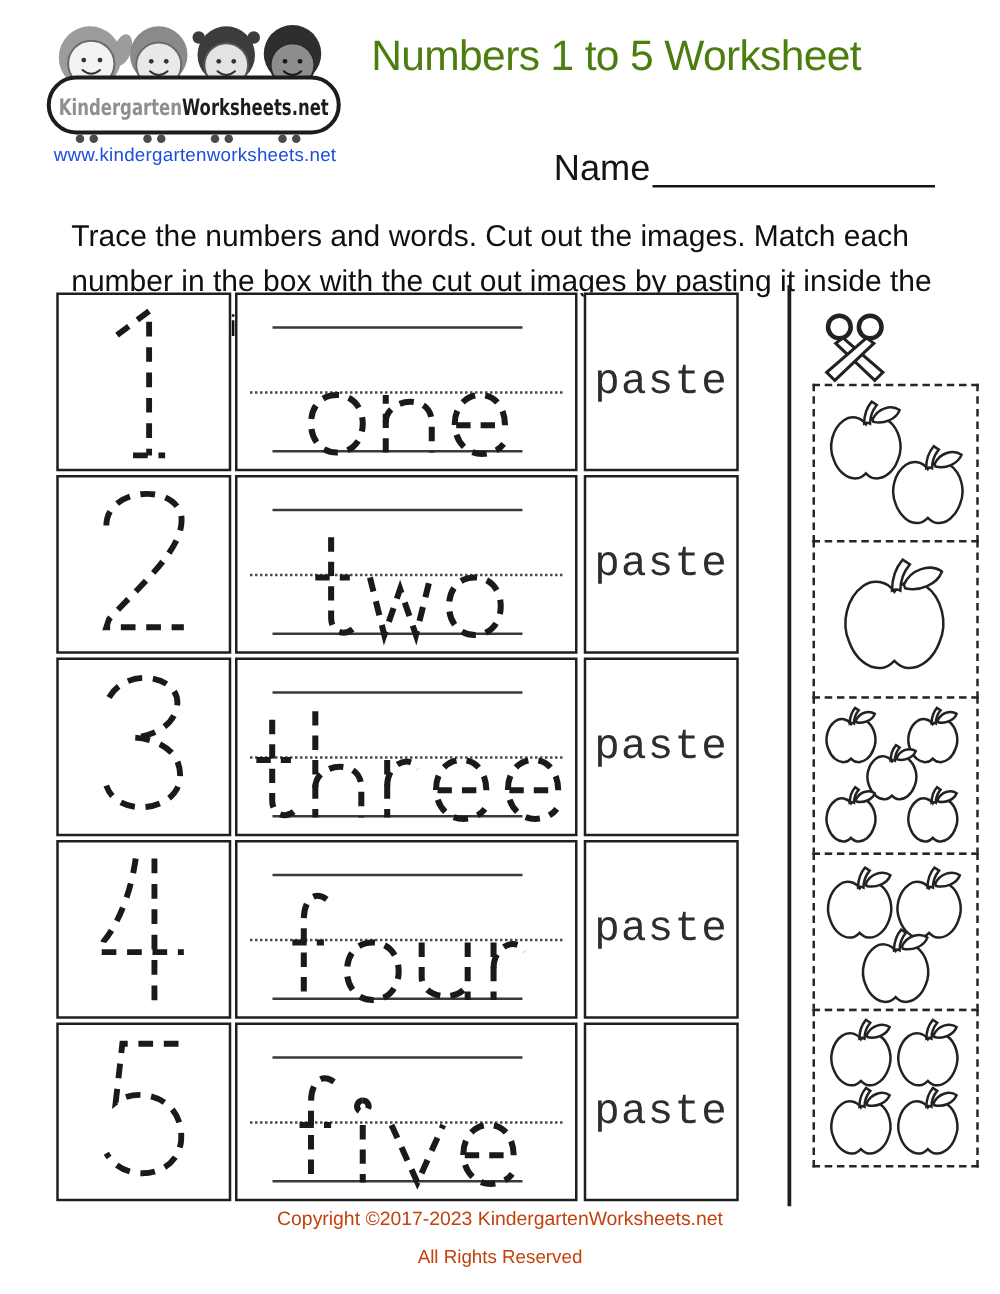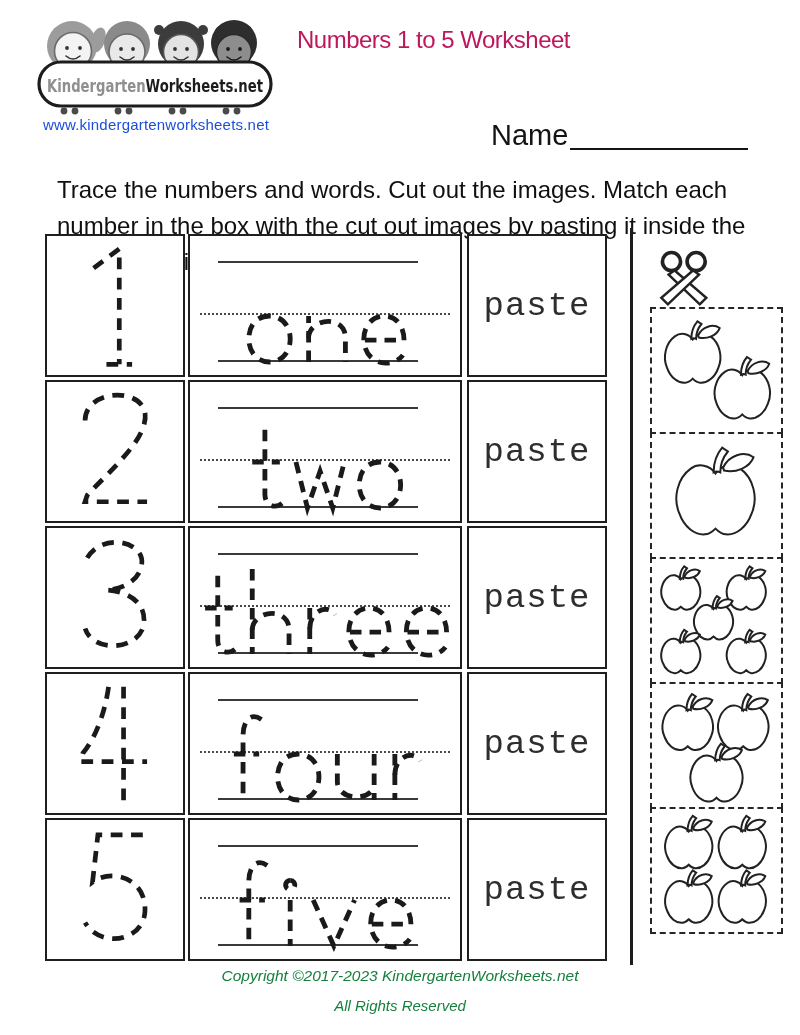--- a/index.html
+++ b/index.html
@@ -5,51 +5,51 @@
   html,body{margin:0;padding:0;}
   body{
     width:800px;height:1035px;position:relative;background:#ffffff;
     font-family:"Liberation Sans",sans-serif;color:#1a1a1a;overflow:hidden;
   }
   .abs{position:absolute;}
 
   
   #logo-svg{left:34px;top:18px;width:244px;height:100px;}
   #logo-url{left:30px;top:116px;width:252px;text-align:center;font-size:15px;color:#1d4ed8;letter-spacing:.2px;}
-  #page-title{left:297px;top:26px;font-size:24px;letter-spacing:-.5px;color:#be185d;white-space:nowrap;}
+  #page-title{left:297px;top:26px;font-size:34px;letter-spacing:-.5px;color:#4d7c0f;white-space:nowrap;}
   #name-row{left:443px;top:116px;width:305px;height:34px;display:flex;align-items:flex-end;}
-  #name-label{font-size:29px;color:#141414;line-height:1;margin-left:48px;}
+  #name-label{font-size:29px;color:#141414;line-height:1;}
   #name-line{flex:1;border-bottom:2.5px solid #141414;height:30px;margin-left:2px;}
 
   #instructions{left:57px;top:172px;width:700px;font-size:24px;line-height:1.5;color:#101010;}
 
   
   #rows{left:45px;top:234px;width:562px;}
   .row{position:relative;height:143px;margin-bottom:3px;}
   .cellbox{position:absolute;top:0;bottom:0;border:2.5px solid #1f1f1f;background:#fff;box-sizing:border-box;}
   .numbox{left:0;width:140px;}
   .wordbox{left:143px;width:274px;}
-  .pastebox{left:422px;width:140px;display:flex;align-items:center;justify-content:center;}
+  .pastebox{left:422px;width:124px;display:flex;align-items:center;justify-content:center;}
   .numbox svg,.wordbox svg.wordsvg{position:absolute;left:0;top:0;width:100%;height:100%;}
   .wline{position:absolute;left:28px;right:42px;border-top:2px solid #3a3a3a;}
   .wline.top{top:25px;}
   .wline.mid{top:77px;left:10px;right:10px;border-top:2px dotted #4a4a4a;}
   .wline.base{top:124px;}
   .paste-label{font-family:"Liberation Mono",monospace;font-size:34px;letter-spacing:1px;color:#2e2e2e;}
 
   
   #divider{left:630px;top:228px;width:3px;height:737px;background:#1c1c1c;}
   #scissors-svg{left:647px;top:250px;width:78px;height:58px;}
   #cutboxes{left:650px;top:307px;width:133px;}
   .cutbox{position:relative;height:127px;border:2px dashed #262626;background:#fff;box-sizing:border-box;margin-top:-2px;}
   .cutbox:first-child{margin-top:0;}
   .cutbox svg{position:absolute;left:1px;top:1px;width:125px;height:121px;}
 
   
-  #footer{left:0;top:967px;width:800px;text-align:center;color:#15803d;font-style:italic;}
+  #footer{left:0;top:967px;width:800px;text-align:center;color:#c2410c;}
   #footer .l1{font-size:15.5px;}
   #footer .l2{font-size:15px;margin-top:12px;}
 
   #defs-holder{position:absolute;width:0;height:0;overflow:hidden;}
 </style>
 </head>
 <body>
 
 <svg id="defs-holder" aria-hidden="true">
   <defs>

